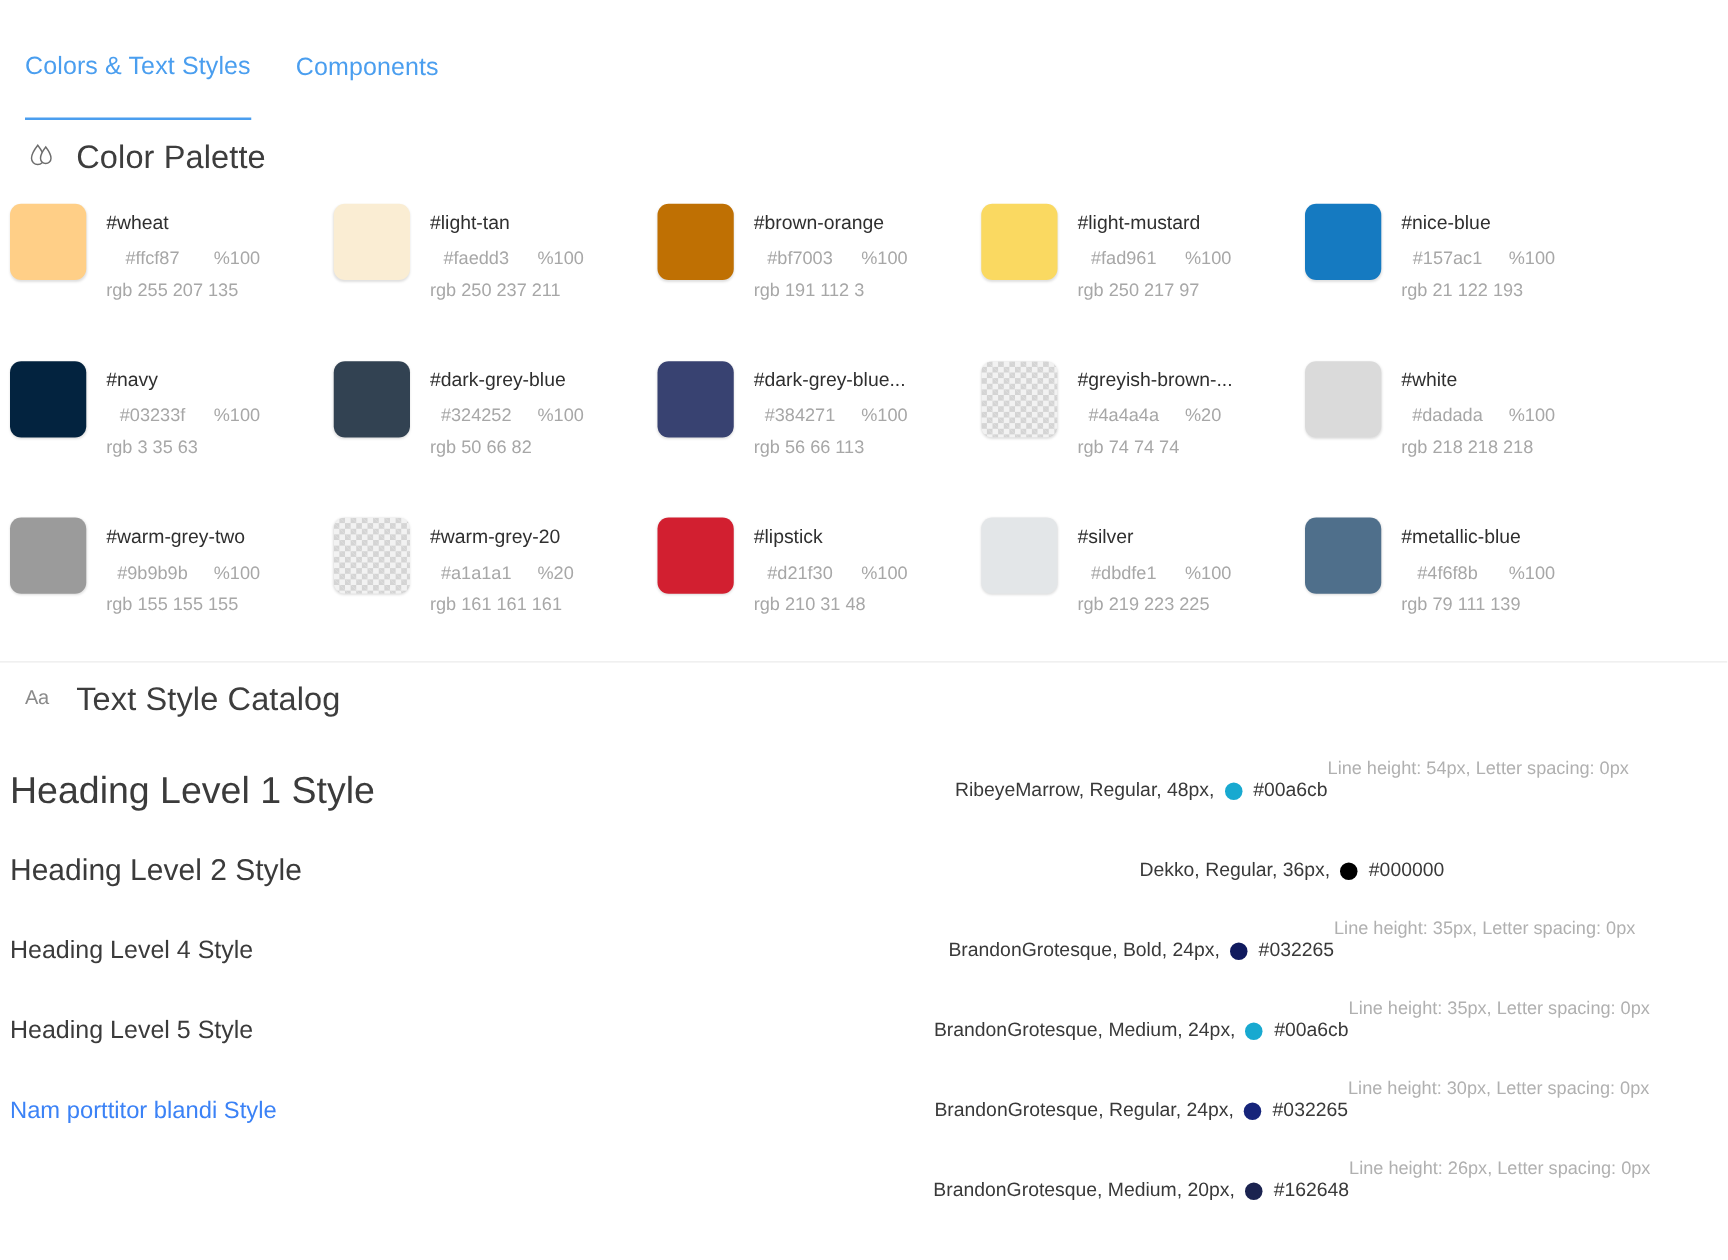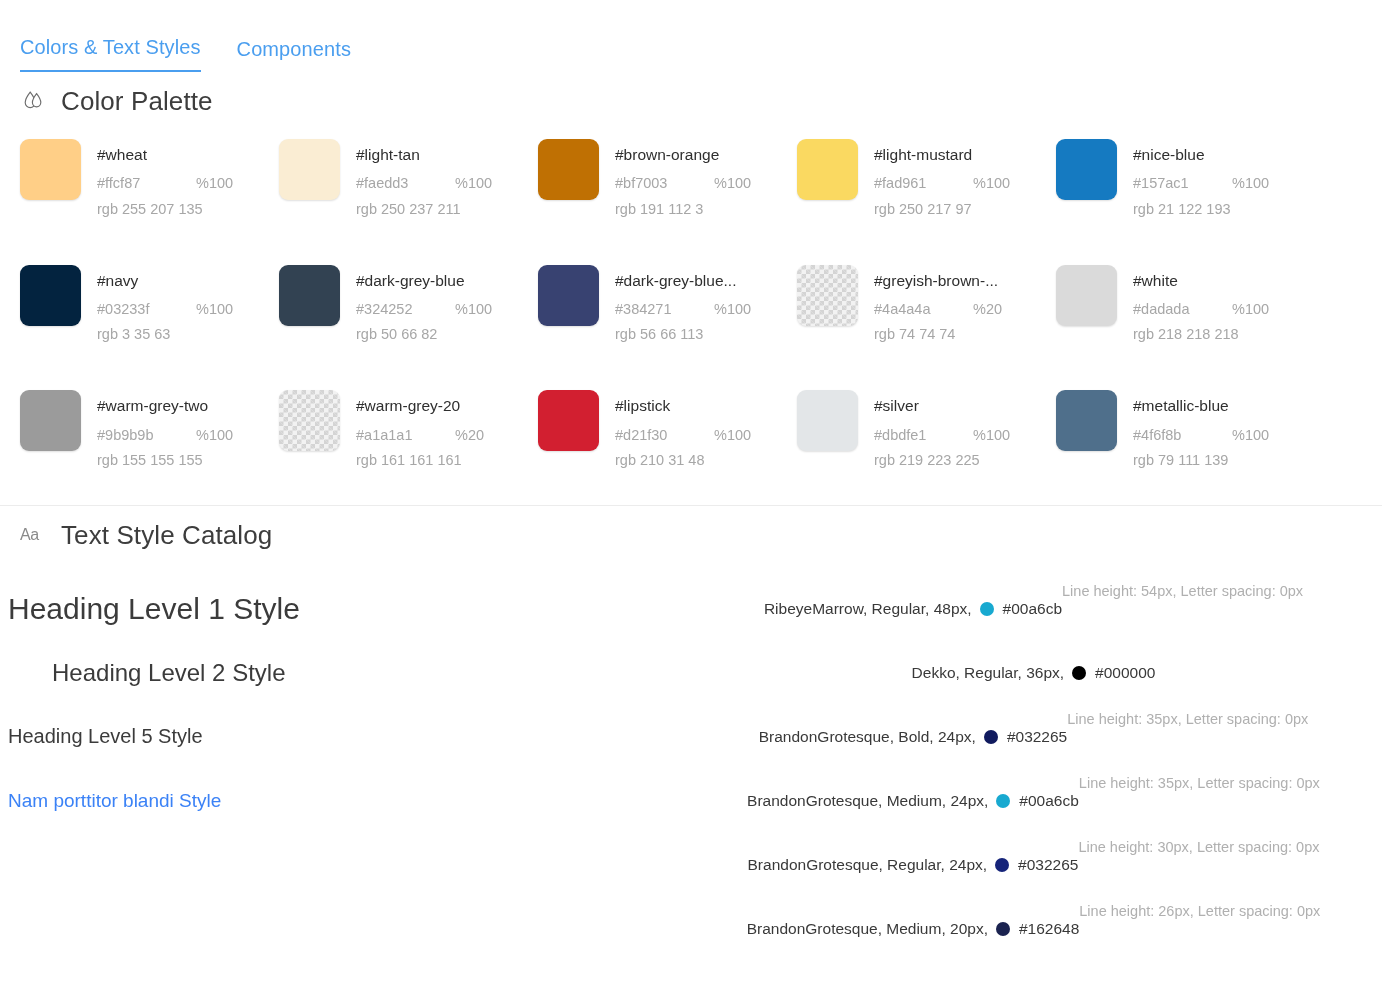--- a/index.html
+++ b/index.html
@@ -14,24 +14,24 @@
     height: 1008px;
     overflow: hidden;
     font-family: "Liberation Sans", "DejaVu Sans", sans-serif;
     color: #3c3c3c;
     -webkit-font-smoothing: antialiased;
   }
 
   
   .tabbar {
     display: flex;
-    align-items: flex-end;
     padding: 0 0 0 20px;
     height: 72px;
     gap: 36px;
+    margin-top: 24px;
   }
   .tab {
     font-size: 20px;
     color: #4a9eef;
     padding: 0 0 13px 0;
     cursor: pointer;
     letter-spacing: 0.1px;
     white-space: nowrap;
     background: none;
     border: none;
@@ -61,21 +61,21 @@
     color: #8a8a8a;
     letter-spacing: -0.3px;
     width: 28px;
     display: block;
   }
 
   
   .palette {
     display: grid;
     grid-template-columns: repeat(5, 259px);
-    padding: 22px 0 0 20px;
+    padding: 22px 0 0 8px;
     row-gap: 47px;
   }
   .swatch-row {
     display: flex;
     align-items: flex-start;
     gap: 16px;
   }
   .chip {
     width: 61px;
     height: 61px;
@@ -97,25 +97,26 @@
     font-size: 15.5px;
     color: #2f2f2f;
     white-space: nowrap;
     overflow: hidden;
     text-overflow: ellipsis;
     max-width: 176px;
     line-height: 1.25;
   }
   .chip-line2 {
     display: flex;
-    gap: 25px;
+    gap: 12px;
     margin-top: 10px;
     color: #a7a7a7;
     font-size: 14.5px;
     line-height: 1.25;
+    text-align: center;
   }
   .chip-hex { min-width: 74px; display: inline-block; }
   .chip-rgb {
     margin-top: 7px;
     color: #a7a7a7;
     font-size: 14.5px;
     white-space: nowrap;
     line-height: 1.25;
   }
 
@@ -363,21 +364,22 @@
 <div class="divider"></div>
 
 <div class="section-head">
   <span class="icon-aa">Aa</span>
   <span class="section-title">Text Style Catalog</span>
 </div>
 
 <div class="textstyles">
   <div class="ts-samples">
       <div class="ts-sample" style="height: 64px; font-size: 30px; font-weight: 400; color: rgb(59, 59, 59);">Heading Level 1 Style</div>
-      <div class="ts-sample" style="height: 64px; font-size: 24px; font-weight: 400; color: rgb(59, 59, 59); margin-left: 44px;">Heading Level 2 Style</div>
+      <div class="ts-sample" style="height: 64px; font-size: 24px; font-weight: 400; color: rgb(59, 59, 59);">Heading Level 2 Style</div>
+      <div class="ts-sample" style="height: 64px; font-size: 20px; font-weight: 400; color: rgb(59, 59, 59);">Heading Level 4 Style</div>
       <div class="ts-sample" style="height: 64px; font-size: 20px; font-weight: 400; color: rgb(59, 59, 59);">Heading Level 5 Style</div>
       <div class="ts-sample" style="height: 64px; font-size: 19px; font-weight: 400; color: #3b82f6;">Nam porttitor blandi Style</div>
     </div>
   <div class="ts-specs">
       <div class="ts-spec" style="height: 64px;">
         <div class="ts-spec-main">
           <span>RibeyeMarrow, Regular, 48px,</span>
           <span class="ts-dot" style="background: rgb(24, 169, 208);"></span>
           <span>#00a6cb</span>
         </div>

